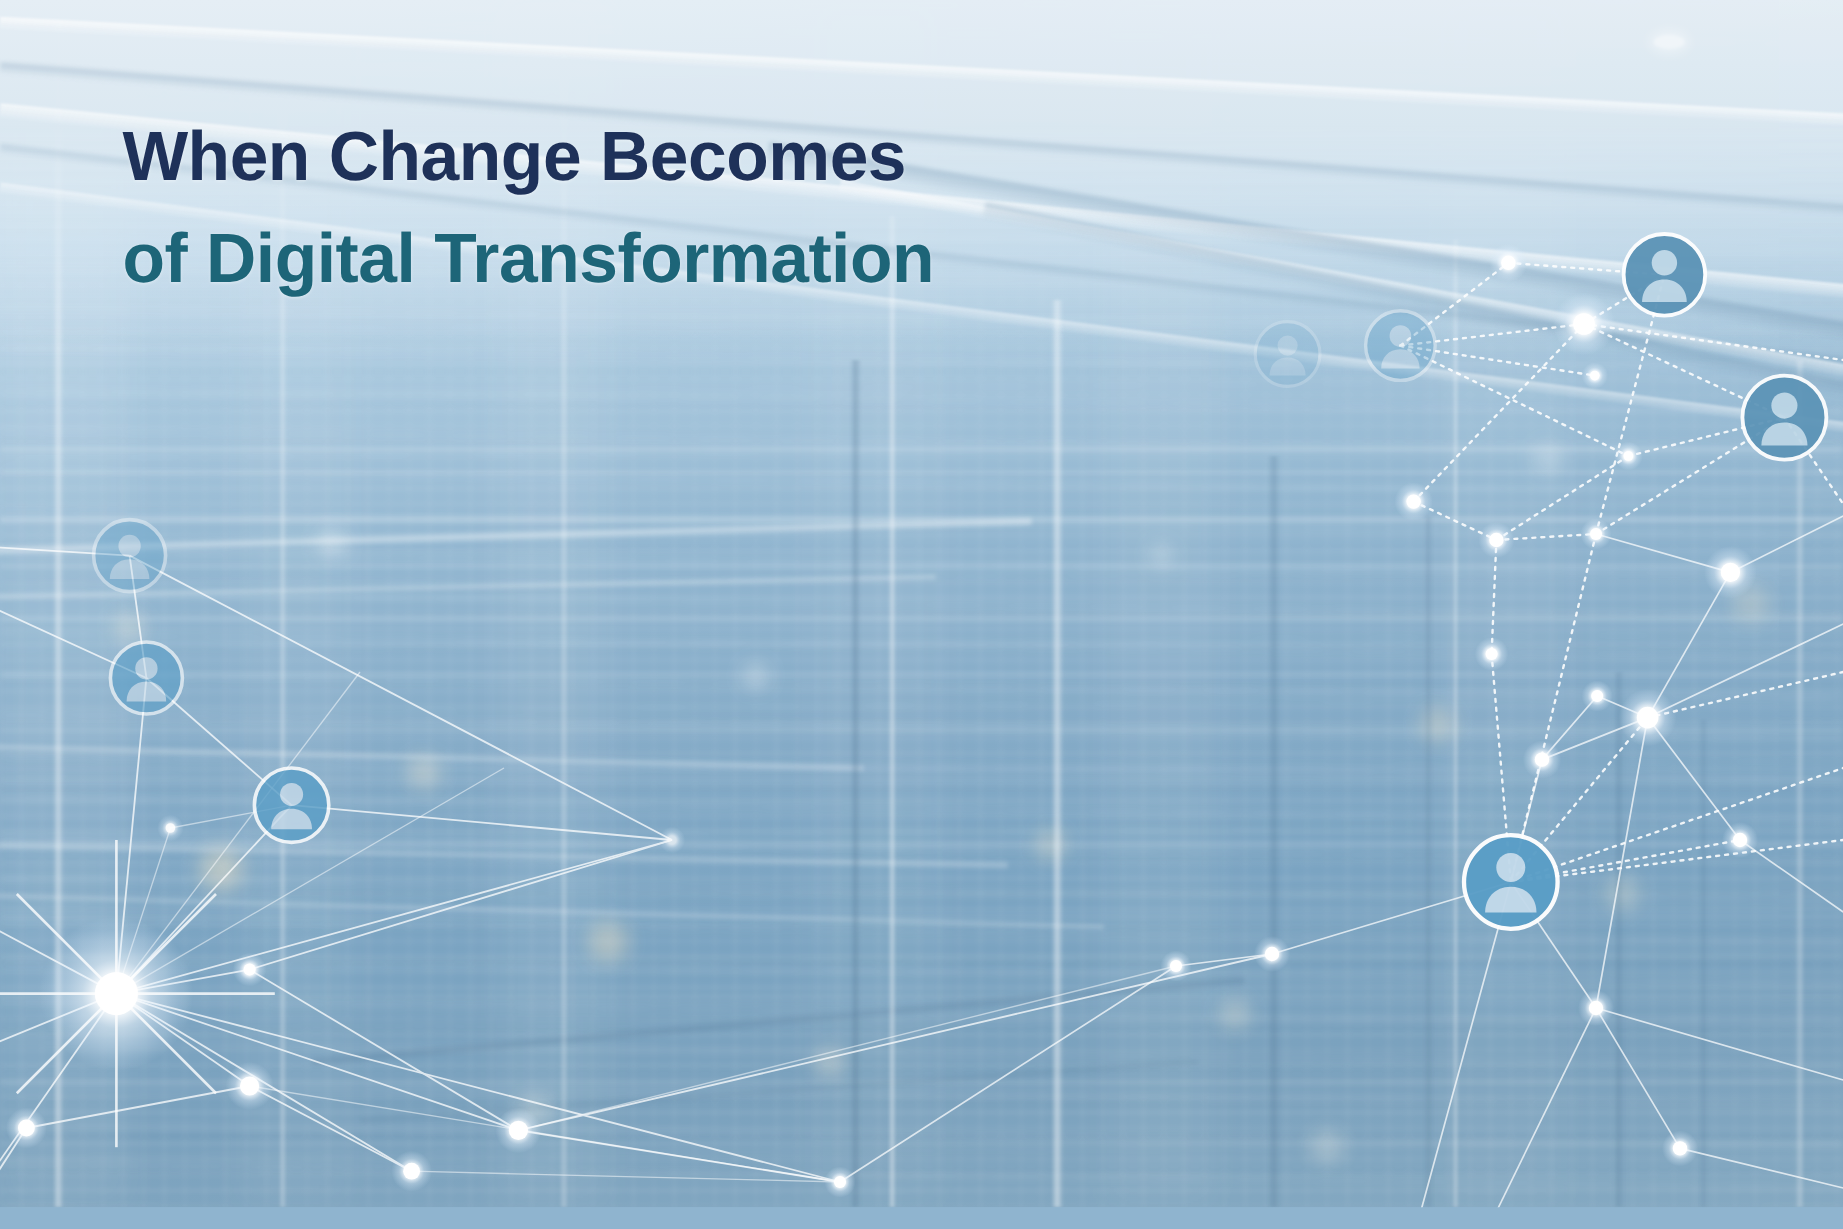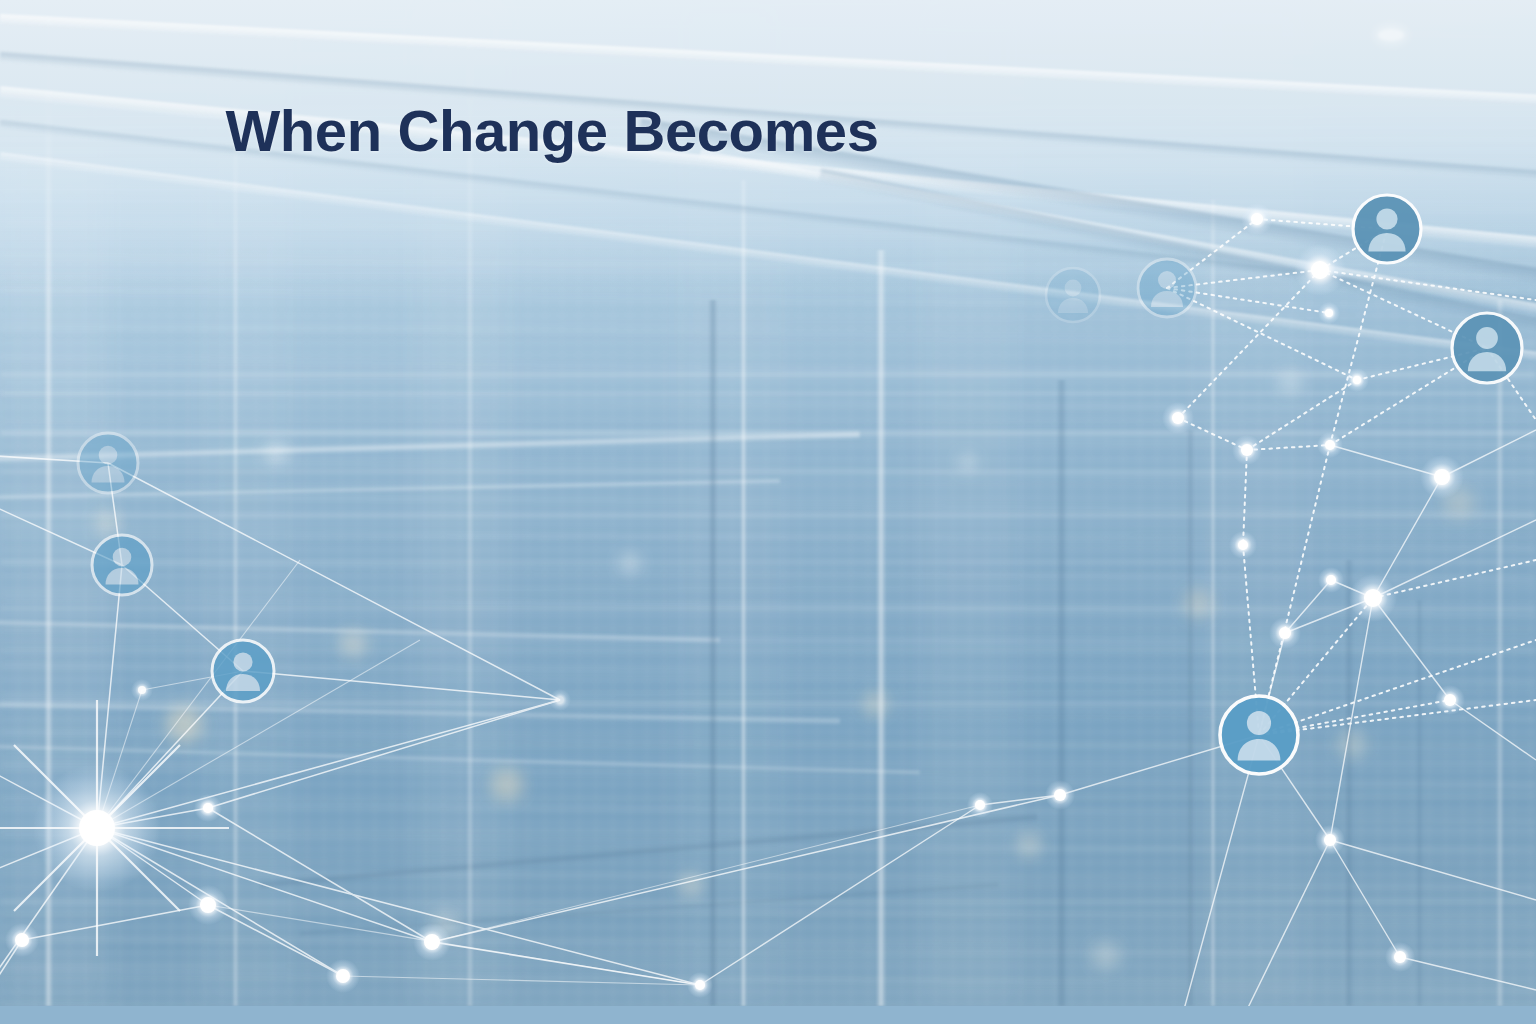--- a/index.html
+++ b/index.html
@@ -2,21 +2,21 @@
 <html><head>
 <meta charset="utf-8">
 <title>When Change Becomes the Constant</title>
 <style>
   html,body{margin:0;padding:0;}
   body{
     width:1536px;height:1024px;overflow:hidden;
     font-family:"Liberation Sans", sans-serif;
     background:#8fb4cf;
   }
-  .stage{position:relative;width:1536px;height:1006px;overflow:hidden;text-align:center;}
+  .stage{position:relative;width:1536px;height:1006px;overflow:hidden;}
   .layer{position:absolute;inset:0;}
 
   
   .bg-base{
     background:
       linear-gradient(176deg,#e8f1f7 0%, #dceaf4 9%, #c6dcec 18%, #a9c8de 30%,
                       #93b7d1 44%, #86acc8 58%, #7ba4c2 72%, #7ba2be 86%, #85a9c2 100%);
   }
   
   .bg-city{
@@ -391,15 +391,18 @@
         <circle cx="1259" cy="723" r="12.1" fill="#c2d9ea"></circle>
         <path d="M1259 739 c-13.6 0 -21.4 9.8 -21.4 21.4 h42.8 c0 -11.6 -7.8 -21.4 -21.4 -21.4 z" fill="#c2d9ea"></path>
       </g>
     </g>
   </svg>
 
   <div class="title-block">
     <span class="tl">
       <span class="navy">When Change Becomes</span>
     </span>
+    <span class="tl">
+      <span class="teal">of Digital Transformation</span>
+    </span>
   </div>
 
 </div>
 
 </body></html>

